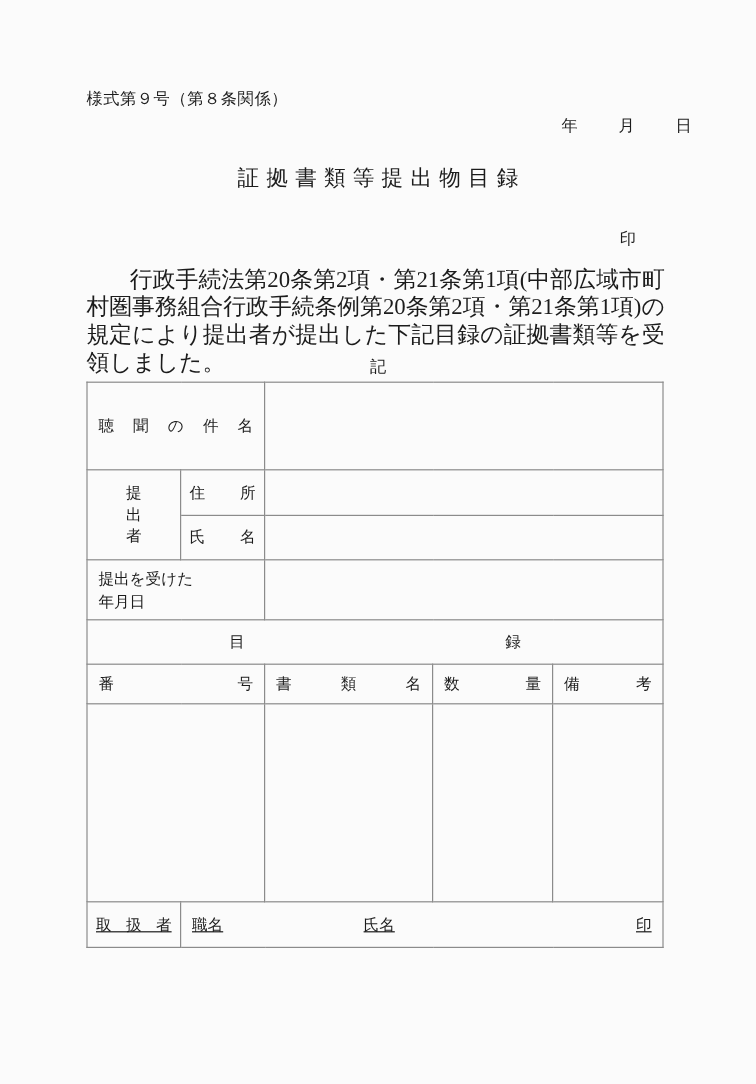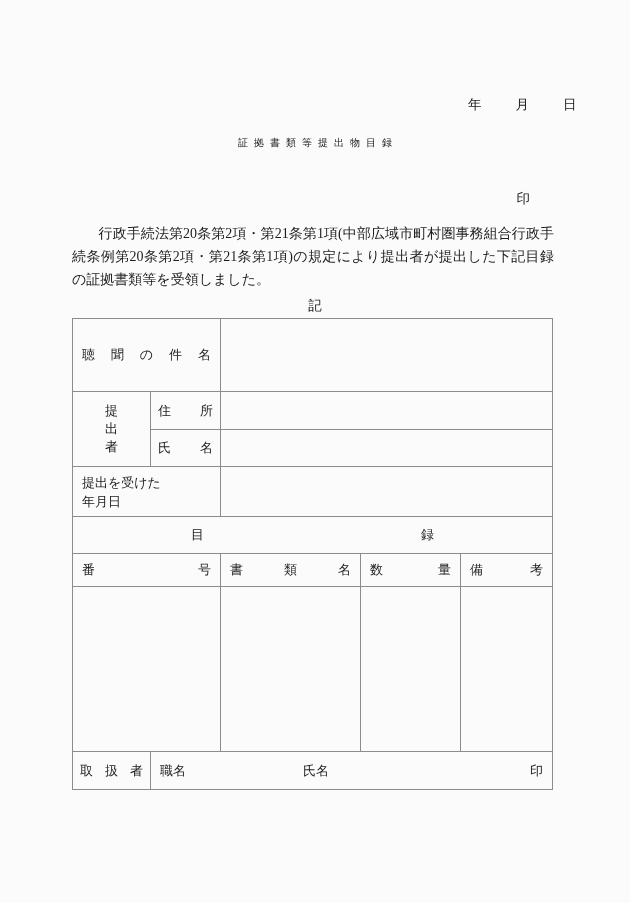--- a/index.html
+++ b/index.html
@@ -43,42 +43,42 @@
     display: inline-block;
     width: 34px;
   }
 
   .doc-title {
     position: absolute;
     left: 0;
     right: 0;
     top: 136px;
     text-align: center;
-    font-size: 10px;
+    font-size: 18px;
     letter-spacing: 6px;
     text-indent: 6px;
     white-space: nowrap;
   }
 
   .seal-top {
     position: absolute;
     left: 0;
     top: 190px;
     width: 530px;
     text-align: right;
     font-size: 13.5px;
   }
 
   
   .body-text {
     position: absolute;
     left: 72px;
     top: 222px;
     width: 482px;
-    font-size: 14px;
+    font-size: 19px;
     line-height: 23px;
     text-align: justify;
     text-justify: inter-character;
   }
   .body-text .p1 { text-indent: 1.9em; }
 
   
   .ki {
     position: absolute;
     left: 0;
@@ -133,21 +133,21 @@
     padding: 2px 0;
   }
 
   .row-kenmei    { height: 73px; }
   .row-jusho     { height: 38px; }
   .row-shimei    { height: 37px; }
   .row-uketa     { height: 50px; margin-left: 48px; }
   .row-mokuroku  { height: 37px; }
   .row-colhead   { height: 33px; }
   .row-blank     { height: 165px; }
-  .row-toriatsu  { height: 38px; }
+  .row-toriatsu  { height: 38px; text-decoration: underline; }
 
   
   .mokuroku-banner {
     display: block;
     padding: 0 118px 0 118px;
     text-align: justify;
     text-align-last: justify;
     text-justify: inter-character;
     white-space: nowrap;
   }
@@ -159,20 +159,21 @@
     padding: 0 9px;
     white-space: nowrap;
   }
   .handler-inner .mid { margin-right: 84px; }
 </style>
 </head>
 <body>
 
 <div class="page">
 
+  <div class="form-no">様式第９号（第８条関係）</div>
 
   <div class="date-line">
     <span>年</span><span class="d-sep"></span><span>月</span><span class="d-sep"></span><span>日</span>
   </div>
 
   <div class="doc-title">証拠書類等提出物目録</div>
 
   <div class="seal-top">印</div>
 
   <div class="body-text">

